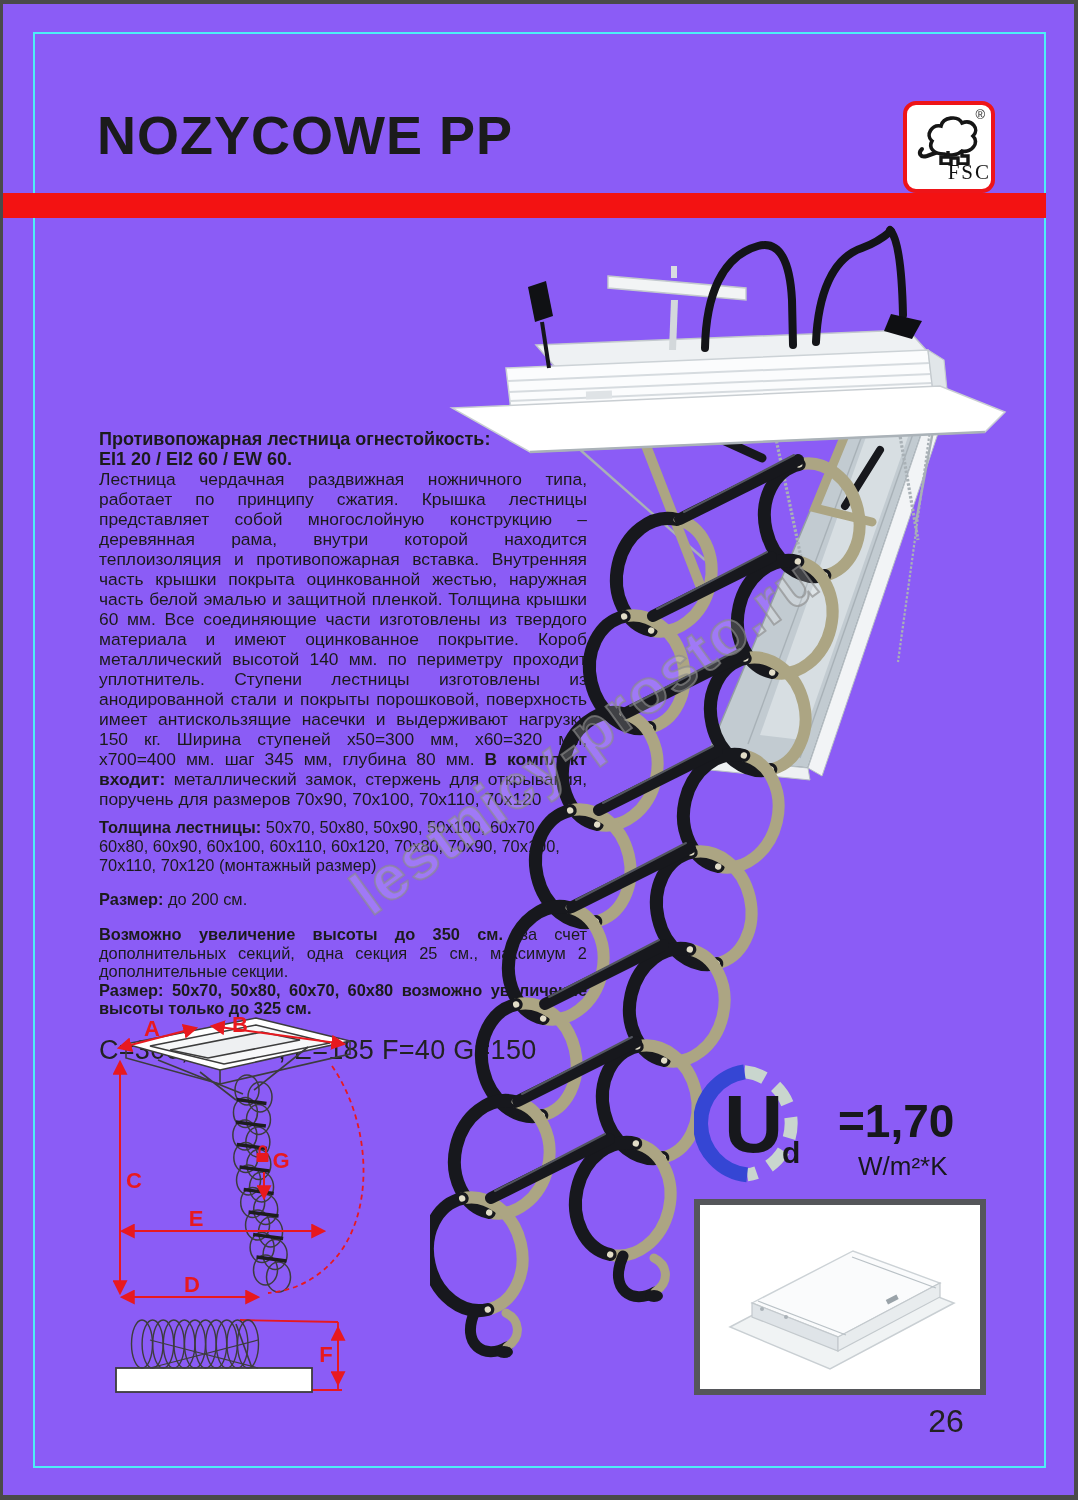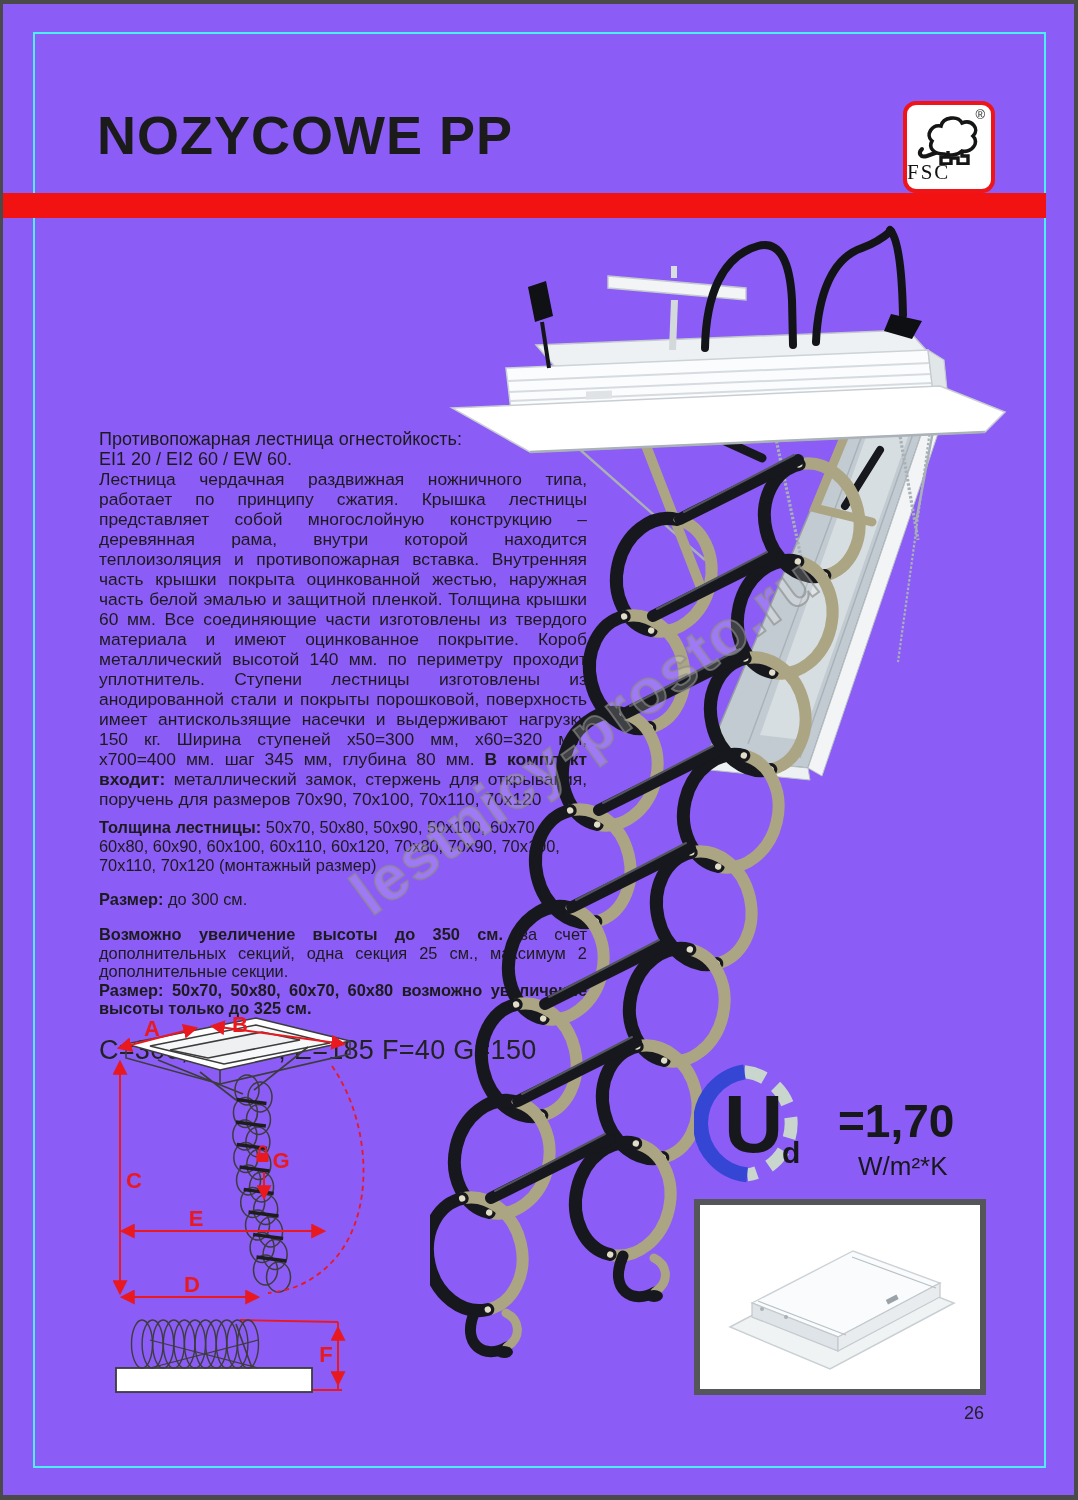--- a/index.html
+++ b/index.html
@@ -10,33 +10,33 @@
   .edge{position:absolute;background:#4a4a4a;z-index:9;}
   .edge.top{left:0;top:0;right:0;height:4px;}
   .edge.bottom{left:0;bottom:0;right:0;height:5px;}
   .edge.left{left:0;top:0;bottom:0;width:3px;}
   .edge.right{right:0;top:0;bottom:0;width:4px;}
   .cyan-frame{position:absolute;left:33px;top:32px;width:1009px;height:1432px;border:2px solid #4deef6;z-index:1;}
   .red-stripe{position:absolute;left:0;top:193px;width:1046px;height:25px;background:#f31212;z-index:4;}
   .page-title{position:absolute;left:97px;top:104px;font-size:54px;font-weight:700;letter-spacing:1px;z-index:3;}
   .fsc-box{position:absolute;left:903px;top:101px;width:84px;height:84px;border:4px solid #ee1418;border-radius:13px;background:#fff;z-index:3;}
   .fsc-reg{position:absolute;right:6px;top:2px;font-size:13px;color:#222;}
-  .fsc-label{position:absolute;left:0;right:0;bottom:4px;text-align:left;font-family:"Liberation Serif",serif;font-size:21px;letter-spacing:2px;color:#111;}
+  .fsc-label{position:absolute;left:0;right:0;bottom:4px;text-align:right;font-family:"Liberation Serif",serif;font-size:21px;letter-spacing:2px;color:#111;}
   .text-col{position:absolute;left:99px;top:429px;width:488px;z-index:2;}
-  .lead{font-size:18px;line-height:20px;font-weight:400;}
+  .lead{font-size:18px;line-height:20px;font-weight:700;}
   .body-par{font-size:17.4px;line-height:20px;text-align:justify;margin-top:0;}
   .small-par{font-size:16.4px;line-height:19px;margin-top:9px;}
   .height-par{font-size:16.4px;line-height:19px;margin-top:15px;}
   .ext-par{font-size:16.4px;line-height:18.5px;margin-top:16px;text-align:justify;}
   .c-line{font-size:27px;margin-top:17px;letter-spacing:0.3px;color:#222;}
   .photo-svg{position:absolute;left:430px;top:222px;z-index:2;}
   .diagram-svg{position:absolute;left:95px;top:1002px;z-index:2;}
   .ubadge-svg{position:absolute;left:694px;top:1056px;z-index:2;}
   .hatch-frame{position:absolute;left:694px;top:1199px;width:292px;height:196px;border:6px solid #55565a;background:#fff;box-sizing:border-box;z-index:2;}
-  .page-number{position:absolute;left:944px;top:1403px;width:60px;text-align:center;font-size:18px;color:#222;z-index:3;}
+  .page-number{position:absolute;left:916px;top:1403px;width:60px;text-align:center;font-size:32px;color:#222;z-index:3;}
   .watermark{
     position:absolute;left:295px;top:700px;width:580px;text-align:center;z-index:6;
     font-size:62px;font-weight:700;letter-spacing:2px;
     color:rgba(255,255,255,0.18);
     -webkit-text-stroke:2px rgba(140,140,140,0.65);
     transform:rotate(-36deg);transform-origin:50% 50%;
     pointer-events:none;
   }
   b{font-weight:700;}
 </style>
@@ -58,21 +58,21 @@
       <path d="M40 42 v6 h-7 v7 h10 v-6 h7 v6 h10 v-8 h-6 v-6" fill="none" stroke="#151515" stroke-width="3.4"></path>
     </svg>
     <div class="fsc-label">FSC</div>
   </div>
 
   <div class="text-col">
     <div class="lead">Противопожарная лестница огнестойкость:</div>
     <div class="lead">EI1 20 / EI2 60 / EW 60.</div>
     <div class="body-par"><span>Лестница чердачная раздвижная ножничного типа, работает по принципу сжатия. Крышка лестницы представляет собой многослойную конструкцию – деревянная рама, внутри которой находится теплоизоляция и противопожарная вставка. Внутренняя часть крышки покрыта оцинкованной жестью, наружная часть белой эмалью и защитной пленкой. Толщина крышки 60 мм. Все соединяющие части изготовлены из твердого материала и имеют оцинкованное покрытие. Короб металлический высотой 140 мм. по периметру проходит уплотнитель. Ступени лестницы изготовлены из анодированной стали и покрыты порошковой, поверхность имеет антискользящие насечки и выдерживают нагрузку 150 кг. Ширина ступеней х50=300 мм, х60=320 мм, х700=400 мм. шаг 345 мм, глубина 80 мм. </span><b>В комплект входит:</b><span> металлический замок, стержень для открывания, поручень для размеров 70х90, 70х100, 70х110, 70х120</span></div>
     <div class="small-par"><b>Толщина лестницы:</b><span> 50х70, 50х80, 50х90, 50х100, 60х70, 60х80, 60х90, 60х100, 60х110, 60х120, 70х80, 70х90, 70х100, 70х110, 70х120 (монтажный размер)</span></div>
-    <div class="height-par"><b>Размер:</b><span> до 300 см.</span></div>
+    <div class="height-par"><b>Размер:</b><span> до 200 см.</span></div>
     <div class="ext-par"><b>Возможно увеличение высоты до 350 см.</b><span> за счет дополнительных секций, одна секция 25 см., максимум 2 дополнительные секции.</span><br><b>Размер: 50х70, 50х80, 60х70, 60х80 возможно увеличение высоты только до 325 см.</b></div>
     <div class="c-line">C=300, D=120, E=185 F=40 G=150</div>
   </div>
 
   <svg class="photo-svg" width="590" height="1140" viewBox="430 222 590 1140">
 
     <polygon points="545,420 935,398 865,432 565,448" fill="#99a2a8" opacity="0.45"></polygon>
 
     <g>
       <polygon points="856,402 935,394 808,768 706,758" fill="#c2cbd1" stroke="#949da3" stroke-width="1.5"></polygon>

